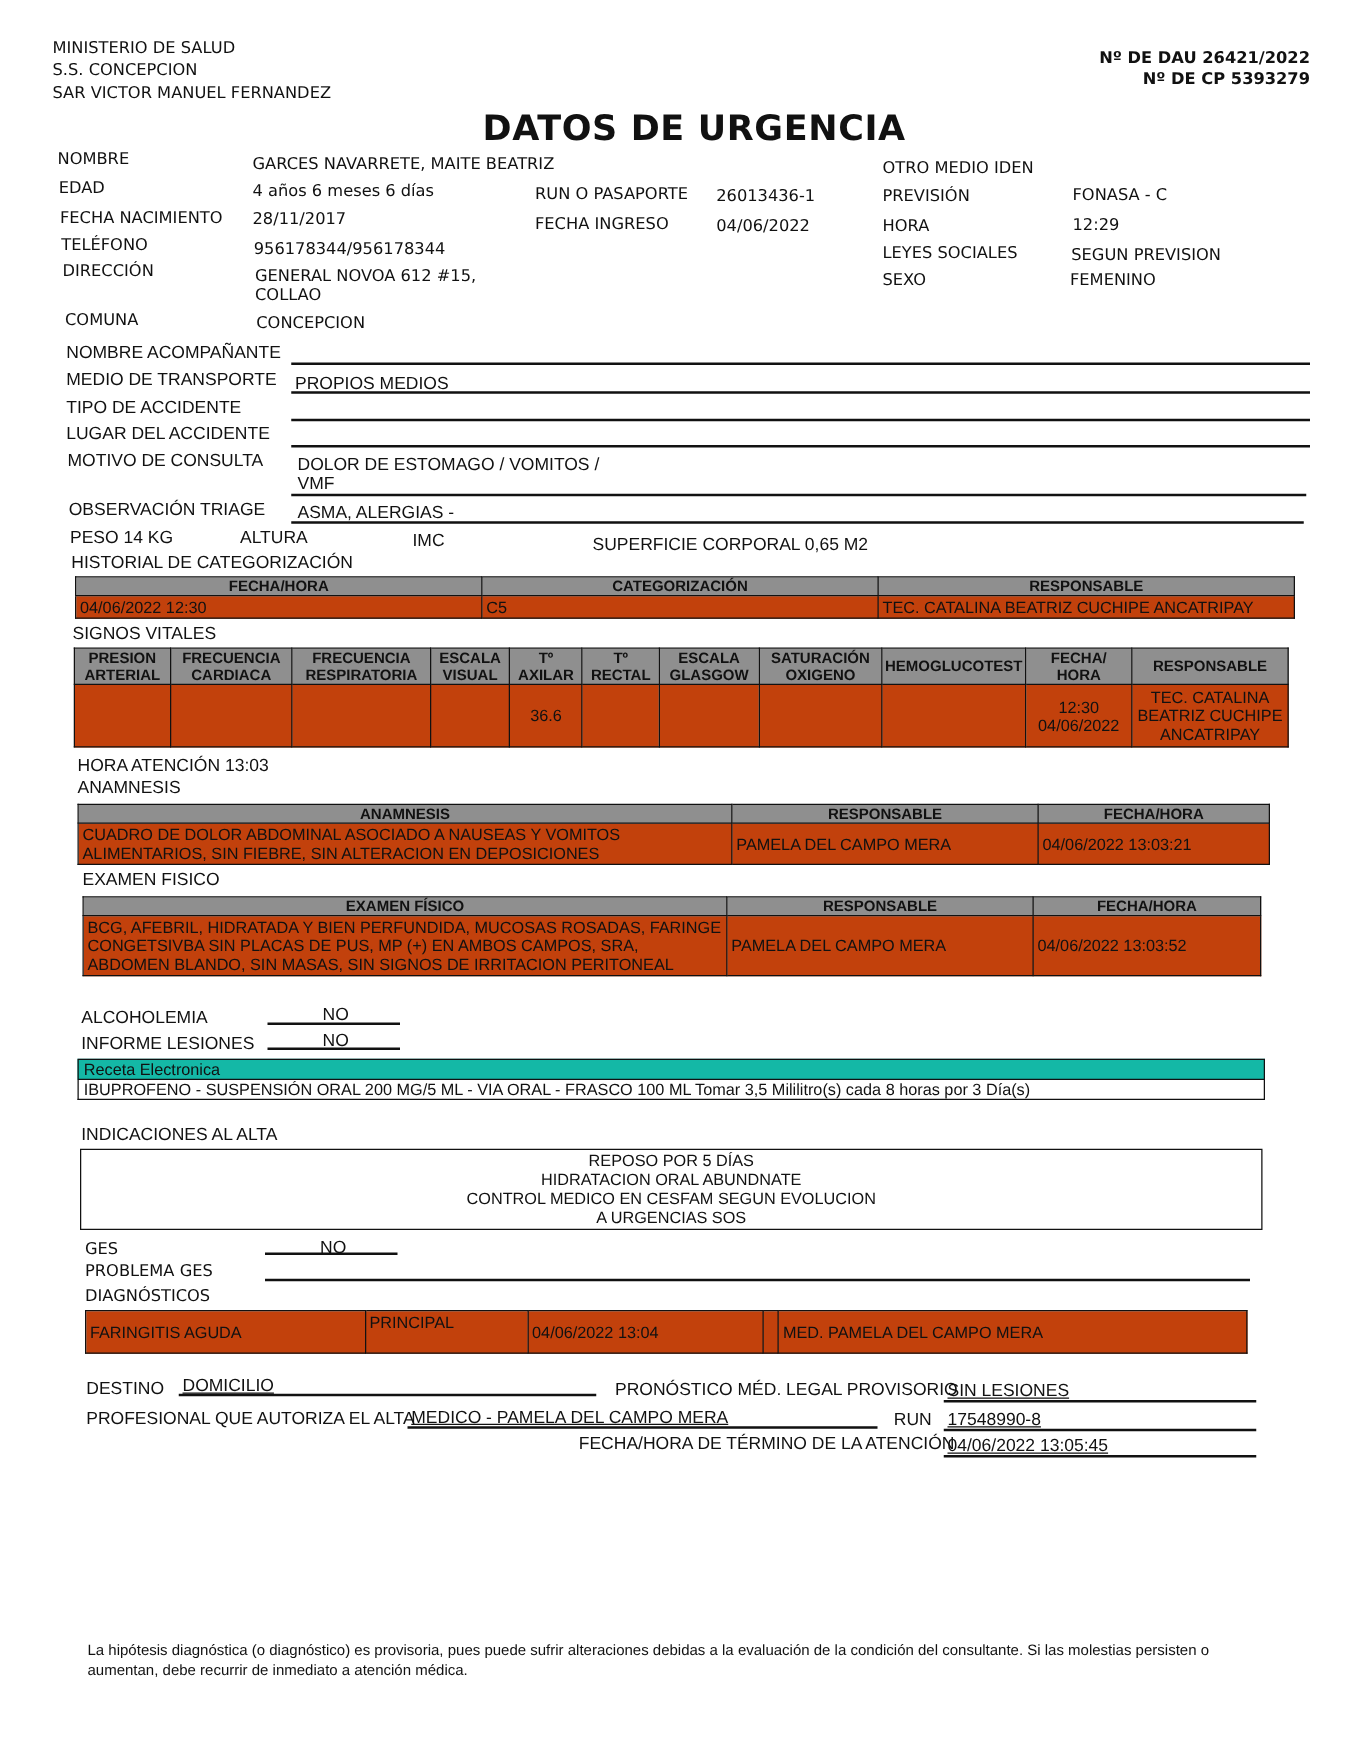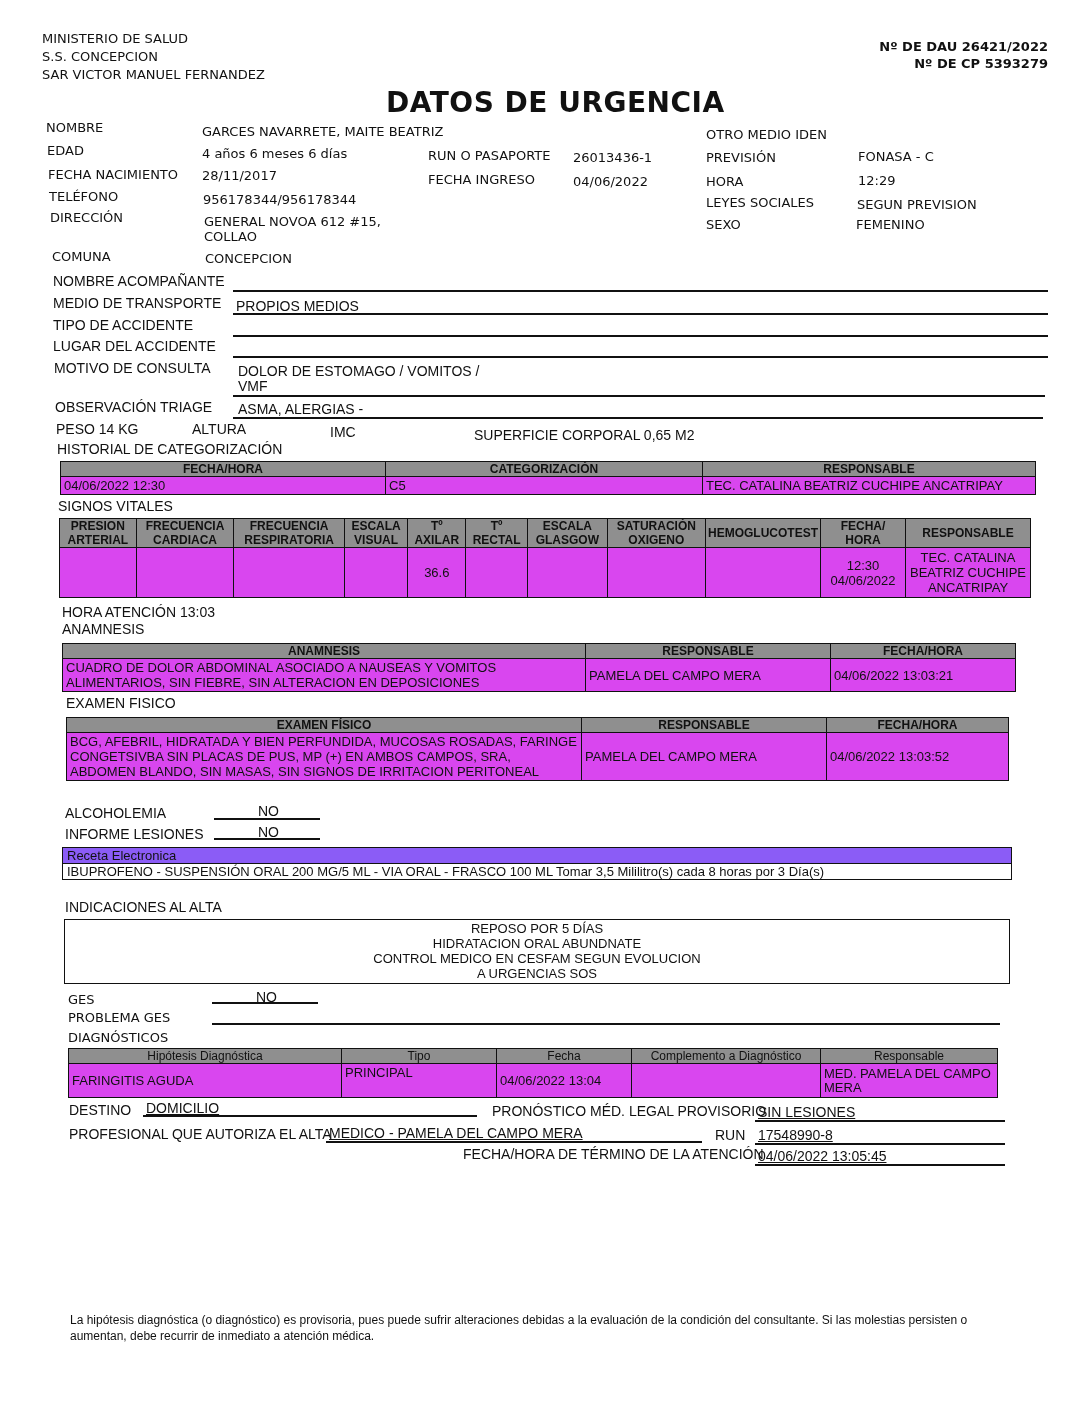--- a/index.html
+++ b/index.html
@@ -8,23 +8,23 @@
   .abs{position:absolute;white-space:nowrap;}
   .hdr-left{left:42px;top:30px;line-height:18px;font-size:13px;}
   .hdr-right{right:32px;top:38px;line-height:17px;font-size:13px;font-weight:bold;text-align:right;}
   .title{left:386px;top:86px;font-size:28px;font-weight:bold;letter-spacing:0.5px;}
   .lbl{font-size:13px;}
   .val{font-size:13px;}
   .ln{position:absolute;border-bottom:2px solid #111;height:0;}
   .narrow{font-family:"Liberation Sans", sans-serif;font-size:14px;}
   table.grid{position:absolute;border-collapse:collapse;font-family:"Liberation Sans", sans-serif;font-size:13px;}
   table.grid th{background:#8f8f8f;color:#111;font-weight:bold;border:1.5px solid #111;padding:0 2px;line-height:14px;text-align:center;font-size:12px;}
-  table.grid td{border:1.5px solid #111;padding:1px 3px;line-height:15px;vertical-align:middle;background:#d946ef;}
+  table.grid td{border:1.5px solid #111;padding:1px 3px;line-height:15px;vertical-align:middle;background:#c2410c;}
   .rx{position:absolute;left:62px;width:950px;font-family:"Liberation Sans", sans-serif;font-size:13px;}
-  .rx .h{background:#8b5cf6;border:1.5px solid #111;padding:0 4px;line-height:15px;}
+  .rx .h{background:#14b8a6;border:1.5px solid #111;padding:0 4px;line-height:15px;}
   .rx .r{border:1.5px solid #111;border-top:none;padding:0 4px;line-height:15px;}
   .box{position:absolute;border:1.5px solid #111;font-family:"Liberation Sans", sans-serif;font-size:13px;line-height:15px;padding:1px 5px;text-align:center;}
   .foot{left:70px;top:1312px;font-size:12px;line-height:16px;white-space:normal;width:940px;font-family:"Liberation Sans", sans-serif;}
   .ul{text-decoration:underline;}
 </style>
 </head>
 <body>
 
 <div class="abs hdr-left">
   <div>MINISTERIO DE SALUD</div>
@@ -225,27 +225,20 @@
 
 <div class="abs lbl" style="left:68px;top:992px">GES</div>
 <div class="abs narrow" style="left:256px;top:989px">NO</div>
 <div class="ln" style="left:212px;top:1002px;width:106px"></div>
 <div class="abs lbl" style="left:68px;top:1010px">PROBLEMA GES</div>
 <div class="ln" style="left:212px;top:1023px;width:788px"></div>
 <div class="abs lbl" style="left:68px;top:1030px">DIAGNÓSTICOS</div>
 
 <table class="grid" style="left:68px;top:1048px;width:930px">
   <tbody>
-      <tr>
-    <th style="width:268px;font-weight:normal">Hipótesis Diagnóstica</th>
-    <th style="width:150px;font-weight:normal">Tipo</th>
-    <th style="width:130px;font-weight:normal">Fecha</th>
-    <th style="width:184px;font-weight:normal">Complemento a Diagnóstico</th>
-    <th style="font-weight:normal">Responsable</th>
-  </tr>
   <tr style="height:34px">
     <td>FARINGITIS AGUDA</td>
     <td style="vertical-align:top">PRINCIPAL</td>
     <td>04/06/2022 13:04</td>
     <td></td>
     <td style="white-space:normal;line-height:14px">MED. PAMELA DEL CAMPO MERA</td>
   </tr>
 </tbody>
   </table>
 

